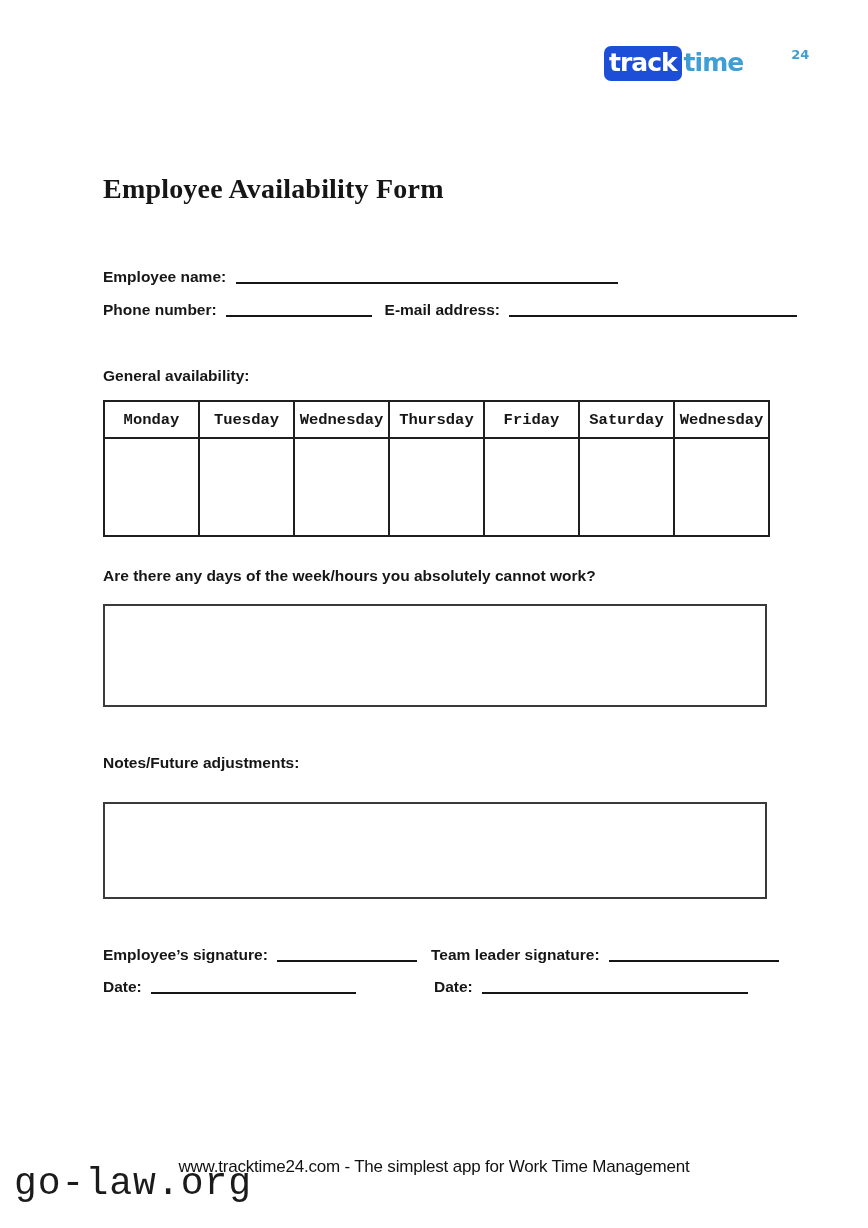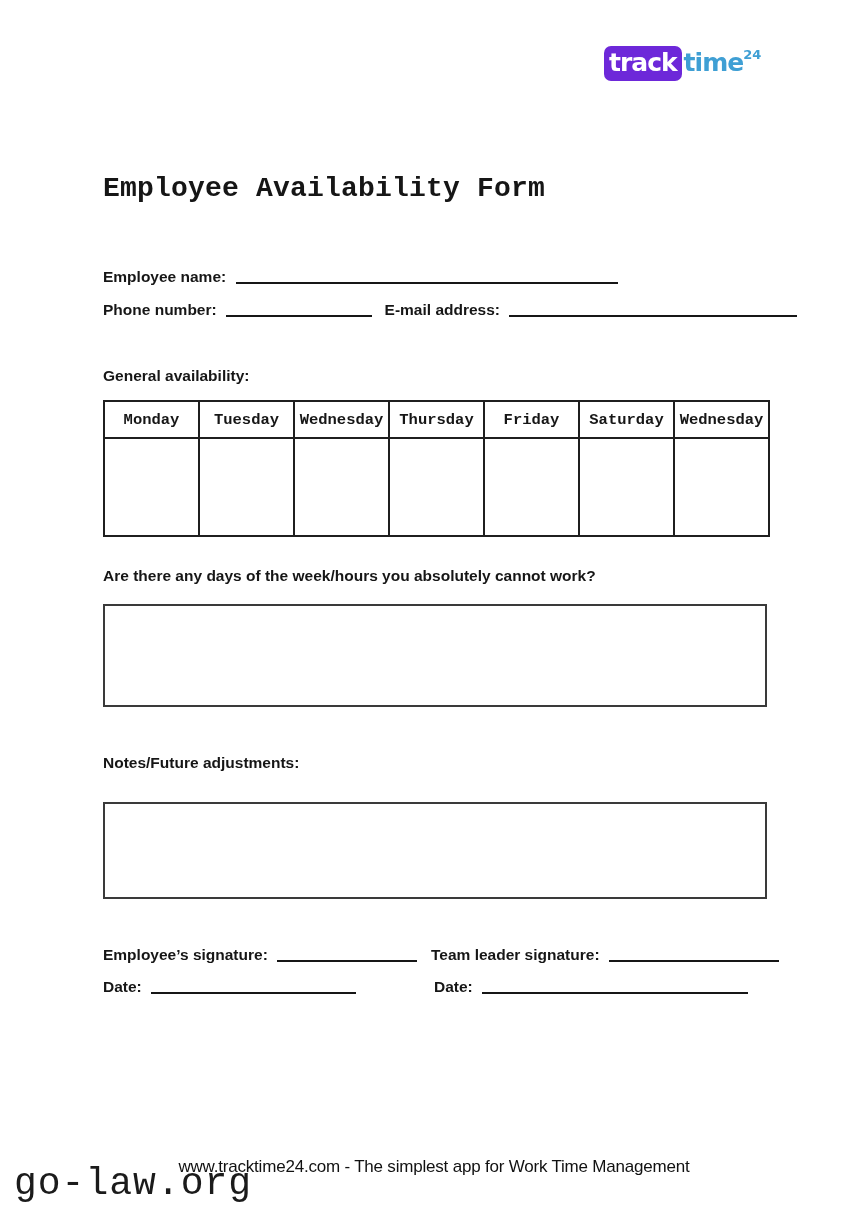--- a/index.html
+++ b/index.html
@@ -12,29 +12,29 @@
     overflow:hidden;
   }
   
   .logo{
     position:absolute;left:604px;top:46px;
     display:flex;align-items:flex-start;
     font-family:"DejaVu Sans",sans-serif;
     font-weight:700;letter-spacing:-1px;line-height:1;
   }
   .logo-track{
-    background:#6d28d9;color:#ffffff;
+    background:#1d4ed8;color:#ffffff;
     font-size:25px;padding:4px 5px 6px 5px;border-radius:7px;
   }
   .logo-time{color:#3f9fd4;font-size:25px;padding:4px 0 0 2px;}
-  .logo-sup{color:#3f9fd4;font-size:13px;margin-top:2px;letter-spacing:0;}
+  .logo-sup{color:#3f9fd4;font-size:13px;margin-top:2px;letter-spacing:0;margin-left:48px;}
   
   .title{
     position:absolute;left:103px;top:173px;margin:0;
-    font-family:Liberation Mono, monospace;
+    font-family:Liberation Serif, serif;
     font-size:28px;font-weight:700;color:#161616;
     letter-spacing:.2px;
   }
   
   .row{position:absolute;left:103px;white-space:nowrap;}
   .lbl{font-weight:700;font-size:15.5px;color:#161616;}
   .line{
     display:inline-block;
     border-bottom:2px solid #161616;
     height:12px;margin-left:5px;vertical-align:-2px;

